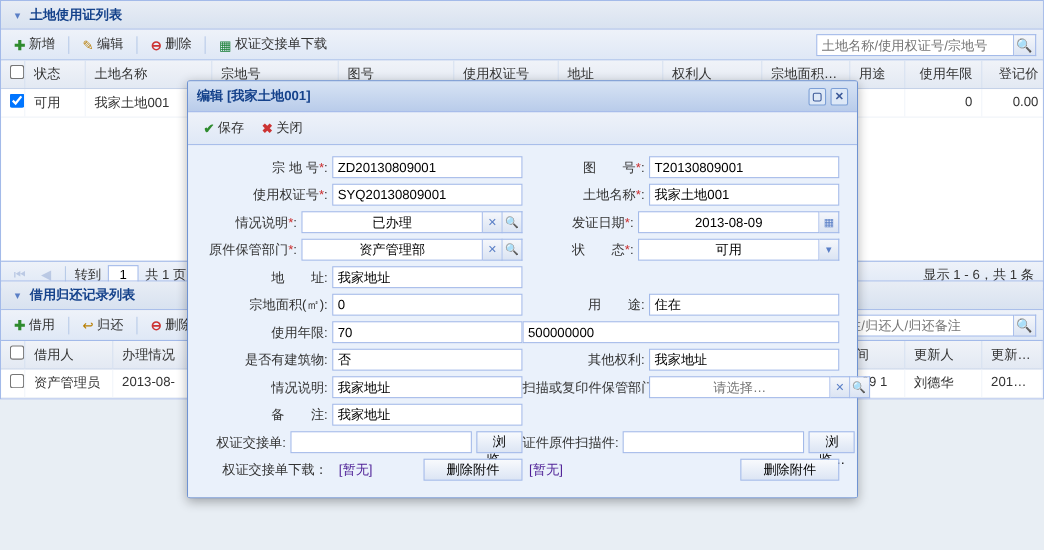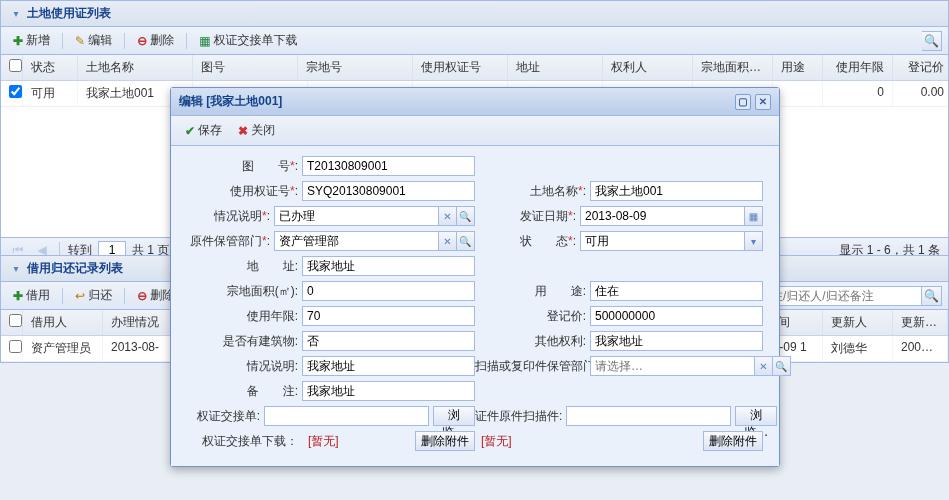--- a/index.html
+++ b/index.html
@@ -36,39 +36,39 @@
 .col-use { width: 50px; flex: none; }
 .col-years { width: 70px; flex: none; text-align: right; }
 .col-price { width: 60px; flex: none; text-align: right; }
 .paging { background: linear-gradient(#eef2f9, #dfe8f6); padding: 3px 8px; border-top: 1px solid #a3bae9; border-bottom: 1px solid #a3bae9; display: flex; align-items: center; gap: 6px; }
 .page-btn { width: 18px; height: 18px; display: inline-flex; align-items: center; justify-content: center; cursor: pointer; color: #7a94c8; }
 .page-btn.disabled { opacity: 0.4; }
 .page-input { width: 28px; height: 18px; border: 1px solid #a3bae9; text-align: center; font-size: 12px; }
 .page-info { margin-left: auto; color: #333; }
 .sub-panel .grid-cell { font-size: 12px; }
 .sub-header { background: linear-gradient(#f0f3f8, #e3e9f3); }
-.dialog { position: absolute; left: 170px; top: 87px; width: 610px; background: #d6e3f4; border: 1px solid #6f93d2; border-radius: 3px; box-shadow: 0 3px 10px rgba(0,0,0,0.3); }
+.dialog { position: absolute; left: 170px; top: 73px; width: 610px; background: #d6e3f4; border: 1px solid #6f93d2; border-radius: 3px; box-shadow: 0 3px 10px rgba(0,0,0,0.3); }
 .dlg-header { background: linear-gradient(#d7e3f4, #b9ccea); padding: 5px 8px; display: flex; align-items: center; color: #15428b; font-weight: bold; }
 .dlg-tools { margin-left: auto; display: flex; gap: 4px; }
 .dlg-tool { width: 16px; height: 16px; border: 1px solid #7c9fd6; background: #dde8f7; display: inline-flex; align-items: center; justify-content: center; cursor: pointer; font-size: 10px; color: #3b5998; border-radius: 2px; }
 .dlg-toolbar { background: linear-gradient(#eef2f9, #dfe8f6); padding: 4px 8px; border-bottom: 1px solid #a3bae9; border-top: 1px solid #a3bae9; display: flex; gap: 4px; }
 .dlg-body { padding: 10px 16px; background: #eaf1fb; }
 .form-row { display: flex; margin-bottom: 5px; }
 .form-col { display: flex; align-items: center; width: 50%; }
 .form-label { width: 115px; text-align: right; padding-right: 4px; color: #333; font-size: 12px; white-space: nowrap; }
 .req { color: #c33; }
 .form-input { flex: 1; height: 20px; border: 1px solid #a3bae9; padding: 0 4px; font-size: 12px; background: #fff; }
 .trigger-wrap { display: flex; flex: 1; }
-.trigger-wrap .form-input { flex: 1; }
+.trigger-wrap .form-input { flex: 1; text-align: center; }
 .trigger-btn { width: 18px; height: 20px; border: 1px solid #a3bae9; border-left: none; background: linear-gradient(#f5f7fb,#dbe4f3); display: inline-flex; align-items: center; justify-content: center; cursor: pointer; color: #5a7fc6; font-size: 10px; }
 .browse-btn { height: 20px; padding: 0 8px; margin-left: 4px; border: 1px solid #a3bae9; background: linear-gradient(#f8fafd,#dce5f4); cursor: pointer; font-size: 12px; }
 .dl-row .form-label { width: 115px; }
 .dl-val { flex: 1; display: flex; align-items: center; }
-.dl-none { color: #b91c1c; padding: 0 6px; }
-.attach-btn { margin-left: auto; height: 20px; padding: 0 5px; border: 1px solid #a3bae9; background: linear-gradient(#f8fafd,#dce5f4); cursor: pointer; font-size: 12px; }
+.dl-none { color: #4c1d95; padding: 0 6px; }
+.attach-btn { margin-left: auto; height: 20px; padding: 0 20px; border: 1px solid #a3bae9; background: linear-gradient(#f8fafd,#dce5f4); cursor: pointer; font-size: 12px; }
 .placeholder { color: #999; }
 .col2-borrow { width: 80px; flex: none; }
 .col2-date { width: 70px; flex: none; }
 .col2-time { width: 65px; flex: none; }
 .col2-upd { width: 70px; flex: none; }
 .col2-tail { width: 55px; flex: none; text-align: center; }
 </style>
 </head>
 <body>
 
@@ -91,31 +91,32 @@
     <span class="tb-btn">
         <span class="icon-delete">⊖</span>
         <span>删除</span>
       </span>
     <span class="tb-sep"></span>
     <span class="tb-btn">
         <span class="icon-excel">▦</span>
         <span>权证交接单下载</span>
       </span>
     <div class="search-box">
+      <input class="search-input" placeholder="土地名称/使用权证号/宗地号" style="">
       <span class="search-btn">
           <span>🔍</span>
         </span>
     </div>
   </div>
   <div class="grid-header">
     <div class="grid-cell col-chk"><input type="checkbox" style=""></div>
     <div class="grid-cell col-status">状态</div>
     <div class="grid-cell col-name">土地名称</div>
+    <div class="grid-cell col-zd">宗地号</div>
     <div class="grid-cell col-tu">图号</div>
-    <div class="grid-cell col-zd">宗地号</div>
     <div class="grid-cell col-cert">使用权证号</div>
     <div class="grid-cell col-addr">地址</div>
     <div class="grid-cell col-owner">权利人</div>
     <div class="grid-cell col-area">宗地面积(㎡)</div>
     <div class="grid-cell col-use">用途</div>
     <div class="grid-cell col-years">使用年限</div>
     <div class="grid-cell col-price">登记价</div>
 
   </div>
   <div class="grid-row">
@@ -186,21 +187,21 @@
     <div class="grid-cell col2-upd">更新人</div>
     <div class="grid-cell col2-tail">更新时间</div>
   </div>
   <div class="grid-row">
     <div class="grid-cell col-chk"><input type="checkbox" style=""></div>
     <div class="grid-cell col2-borrow">资产管理员</div>
     <div class="grid-cell col2-date">2013-08-</div>
     <div class="grid-cell" style="flex:1"></div>
     <div class="grid-cell col2-time">08-09 1</div>
     <div class="grid-cell col2-upd">刘德华</div>
-    <div class="grid-cell col2-tail">2007-08</div>
+    <div class="grid-cell col2-tail">2012-08</div>
   </div>
 </div>
 
 <div class="dialog">
   <div class="dlg-header">
     <span>编辑 [我家土地001]</span>
     <div class="dlg-tools">
       <span class="dlg-tool">▢</span>
       <span class="dlg-tool">✕</span>
     </div>
@@ -211,20 +212,24 @@
         <span>保存</span>
       </span>
     <span class="tb-btn">
         <span class="icon-close">✖</span>
         <span>关闭</span>
       </span>
   </div>
   <div class="dlg-body">
     <div class="form-row">
       <div class="form-col">
+          <label class="form-label"><span>宗 地 号</span><span class="req">*</span>:</label>
+          <input class="form-input" value="ZD20130809001" style="">
+        </div>
+      <div class="form-col">
           <label class="form-label"><span>图　　号</span><span class="req">*</span>:</label>
           <input class="form-input" value="T20130809001" style="">
         </div>
     </div>
     <div class="form-row">
       <div class="form-col">
           <label class="form-label"><span>使用权证号</span><span class="req">*</span>:</label>
           <input class="form-input" value="SYQ20130809001" style="">
         </div>
       <div class="form-col">
@@ -285,21 +290,20 @@
           <label class="form-label"><span>用　　途</span>:</label>
           <input class="form-input" value="住在" style="">
         </div>
     </div>
     <div class="form-row">
       <div class="form-col">
           <label class="form-label"><span>使用年限</span>:</label>
           <input class="form-input" value="70" style="">
         </div>
       <div class="form-col">
-          <label class="form-label"><span>登记价</span>:</label>
           <input class="form-input" value="500000000" style="">
         </div>
     </div>
     <div class="form-row">
       <div class="form-col">
           <label class="form-label"><span>是否有建筑物</span>:</label>
           <input class="form-input" value="否" style="">
         </div>
       <div class="form-col">
           <label class="form-label"><span>其他权利</span>:</label>

